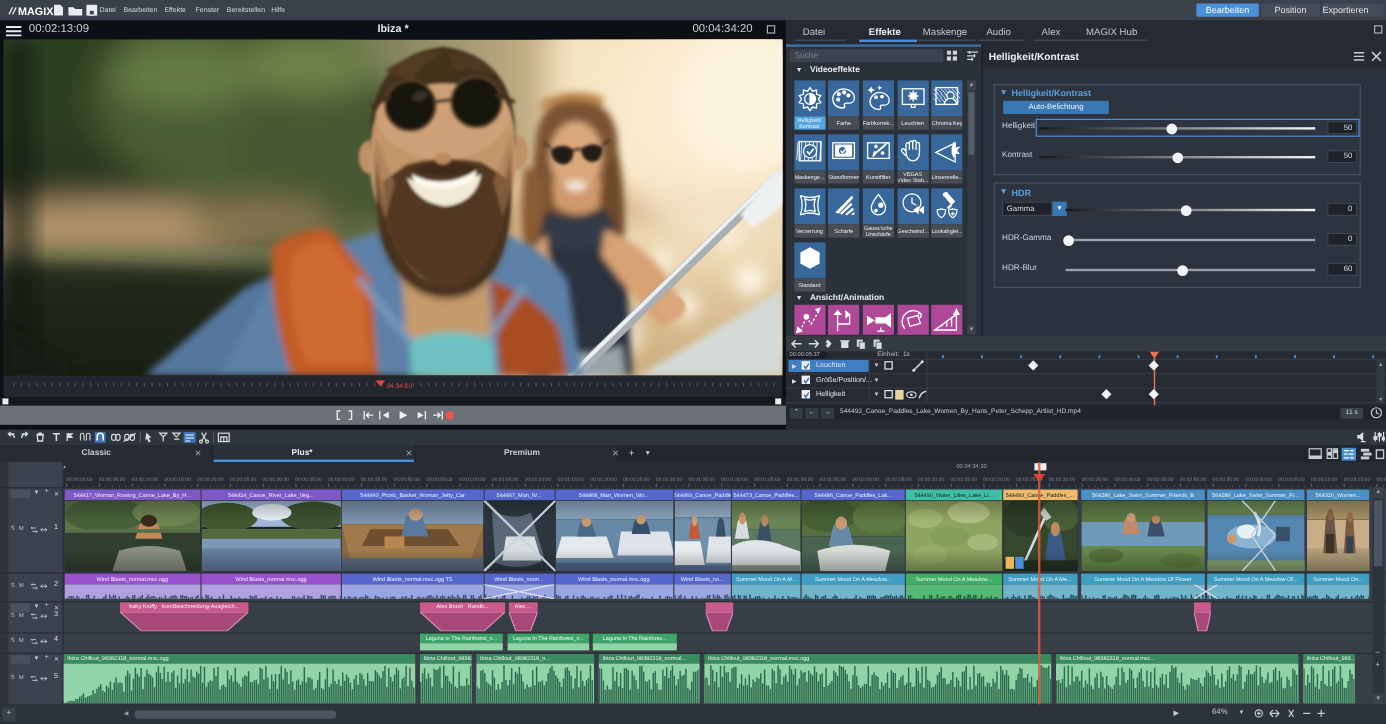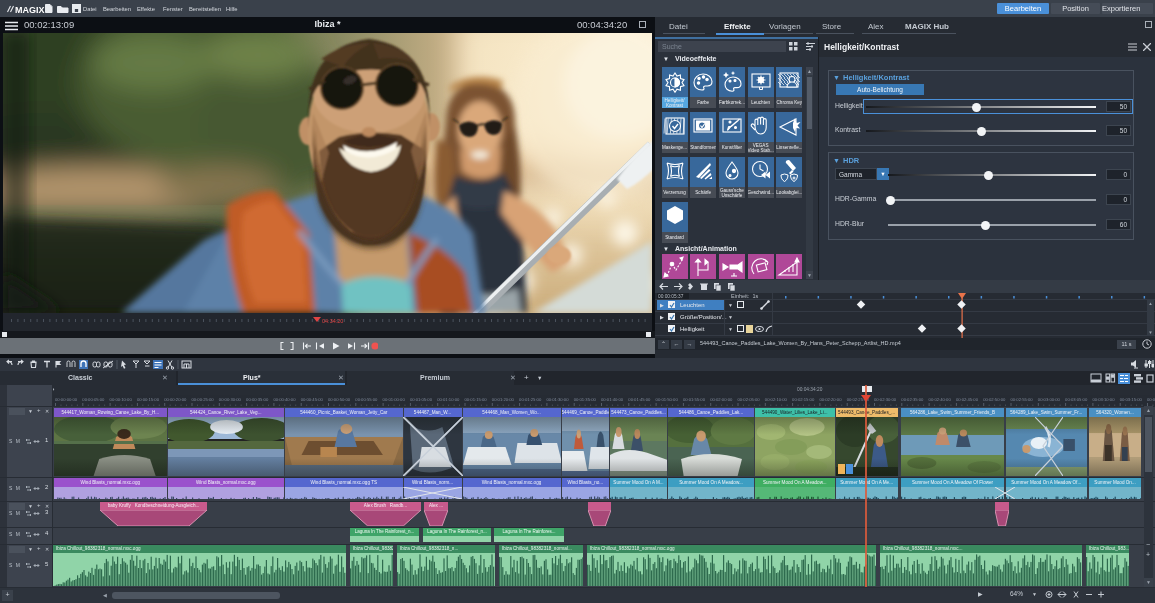--- a/index.html
+++ b/index.html
@@ -292,27 +292,27 @@
     <path d="M76.5 1.5v7" stroke="#eef1f4" stroke-width="1.1"></path>
 <g stroke="#eef1f4" stroke-width="1.1" fill="none">
       <path d="M83 5h6M86.6 2.8L88.8 5l-2.2 2.2M90.5 1.5v7"></path>
     </g>
 <circle cx="97" cy="5" r="3.6" fill="#ef5350"></circle>
 </svg>
 <div class="abs" style="left:655px;top:17px;width:500px;height:20px;background:#262b33;"></div>
 <div class="abs" style="left:669px;top:22px;color:#c3c9d1;font-size:8px;font-weight:normal;">Datei</div>
 <div class="abs" style="left:663px;top:33px;width:42px;height:1px;background:#4a525e;"></div>
 <div class="abs" style="left:724px;top:22px;color:#f0f2f5;font-size:8px;font-weight:bold;">Effekte</div>
-<div class="abs" style="left:769px;top:22px;color:#c3c9d1;font-size:8px;font-weight:normal;">Vorlagen</div>
+<div class="abs" style="left:769px;top:22px;color:#c3c9d1;font-size:8px;font-weight:normal;">Maskenge</div>
 <div class="abs" style="left:763px;top:33px;width:50px;height:1px;background:#4a525e;"></div>
-<div class="abs" style="left:822px;top:22px;color:#c3c9d1;font-size:8px;font-weight:normal;">Store</div>
+<div class="abs" style="left:822px;top:22px;color:#c3c9d1;font-size:8px;font-weight:normal;">Audio</div>
 <div class="abs" style="left:816px;top:33px;width:38px;height:1px;background:#4a525e;"></div>
 <div class="abs" style="left:868px;top:22px;color:#c3c9d1;font-size:8px;font-weight:normal;">Alex</div>
 <div class="abs" style="left:862px;top:33px;width:37px;height:1px;background:#4a525e;"></div>
-<div class="abs" style="left:905px;top:22px;color:#c3c9d1;font-size:8px;font-weight:bold;">MAGIX Hub</div>
+<div class="abs" style="left:905px;top:22px;color:#c3c9d1;font-size:8px;font-weight:normal;">MAGIX Hub</div>
 <div class="abs" style="left:899px;top:33px;width:57px;height:1px;background:#4a525e;"></div>
 <div class="abs" style="left:716px;top:33px;width:48px;height:2px;background:#4a90d9;"></div>
 <div class="abs" style="left:1145px;top:21px;width:7px;height:7px;border:1px solid #aab0b8;"></div>
 <div class="abs" style="left:655px;top:37px;width:163px;height:243px;background:#2b313b;"></div>
 <div class="abs" style="left:655px;top:37px;width:163px;height:2px;background:#3f6f9f;"></div>
 <div class="abs" style="left:658px;top:41px;width:128px;height:11px;background:#3d434e;color:#7b8490;font-size:7px;line-height:11px;padding-left:4px;">Suche</div>
 <svg class="abs" style="left:789px;top:42px" width="26" height="9" viewBox="0 0 26 9" fill="#cfd4db">
     <rect x="0" y="0" width="3.5" height="3.5"></rect>
     <rect x="5" y="0" width="3.5" height="3.5"></rect>
     <rect x="0" y="5" width="3.5" height="3.5"></rect>

